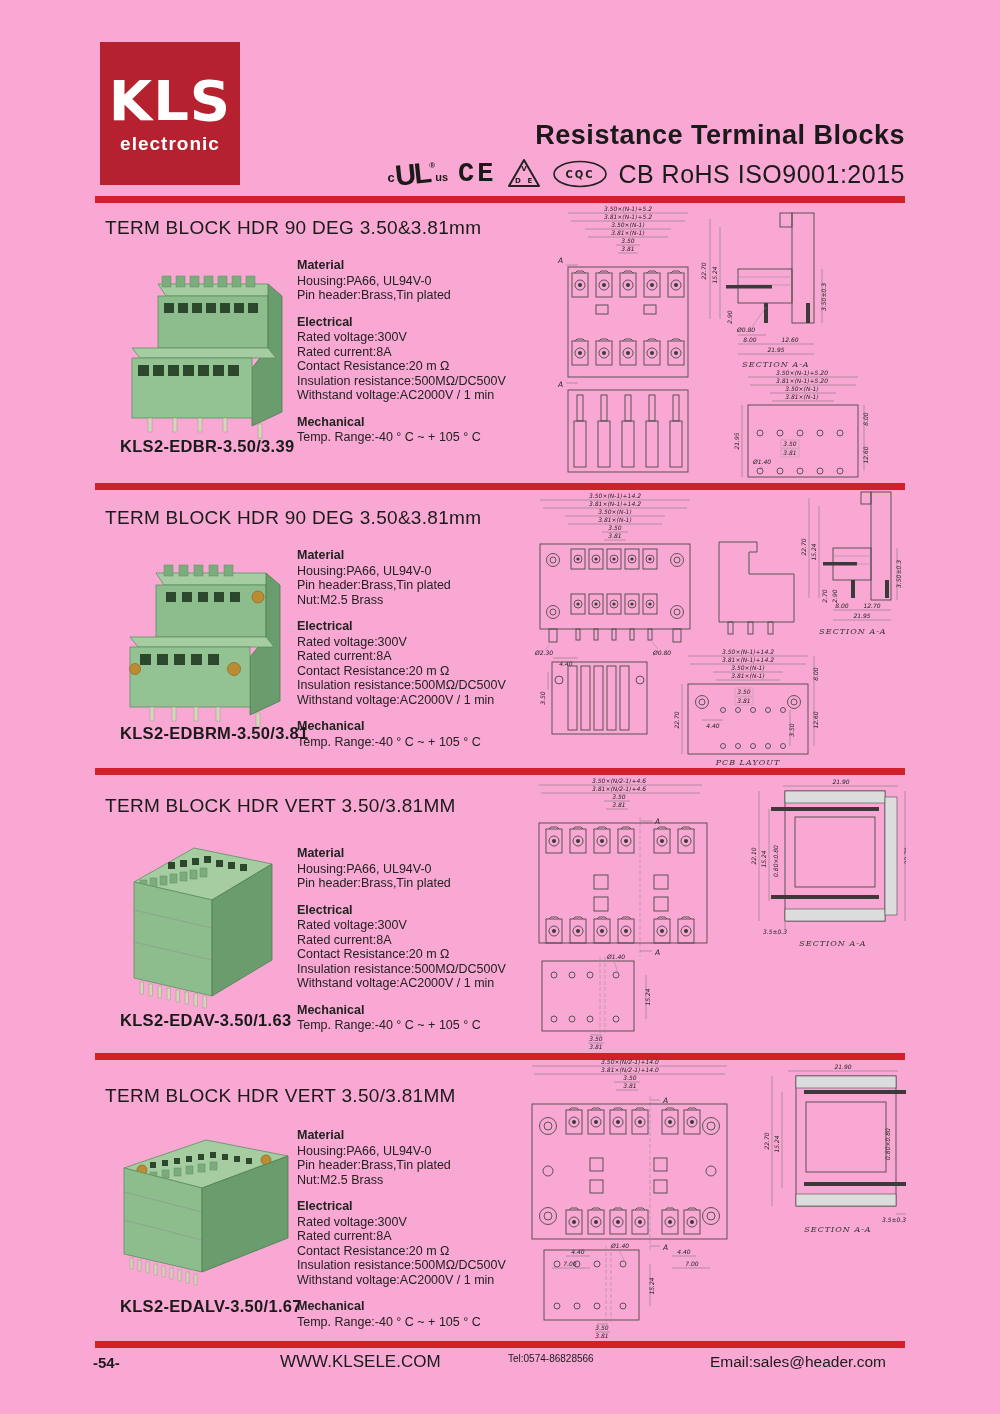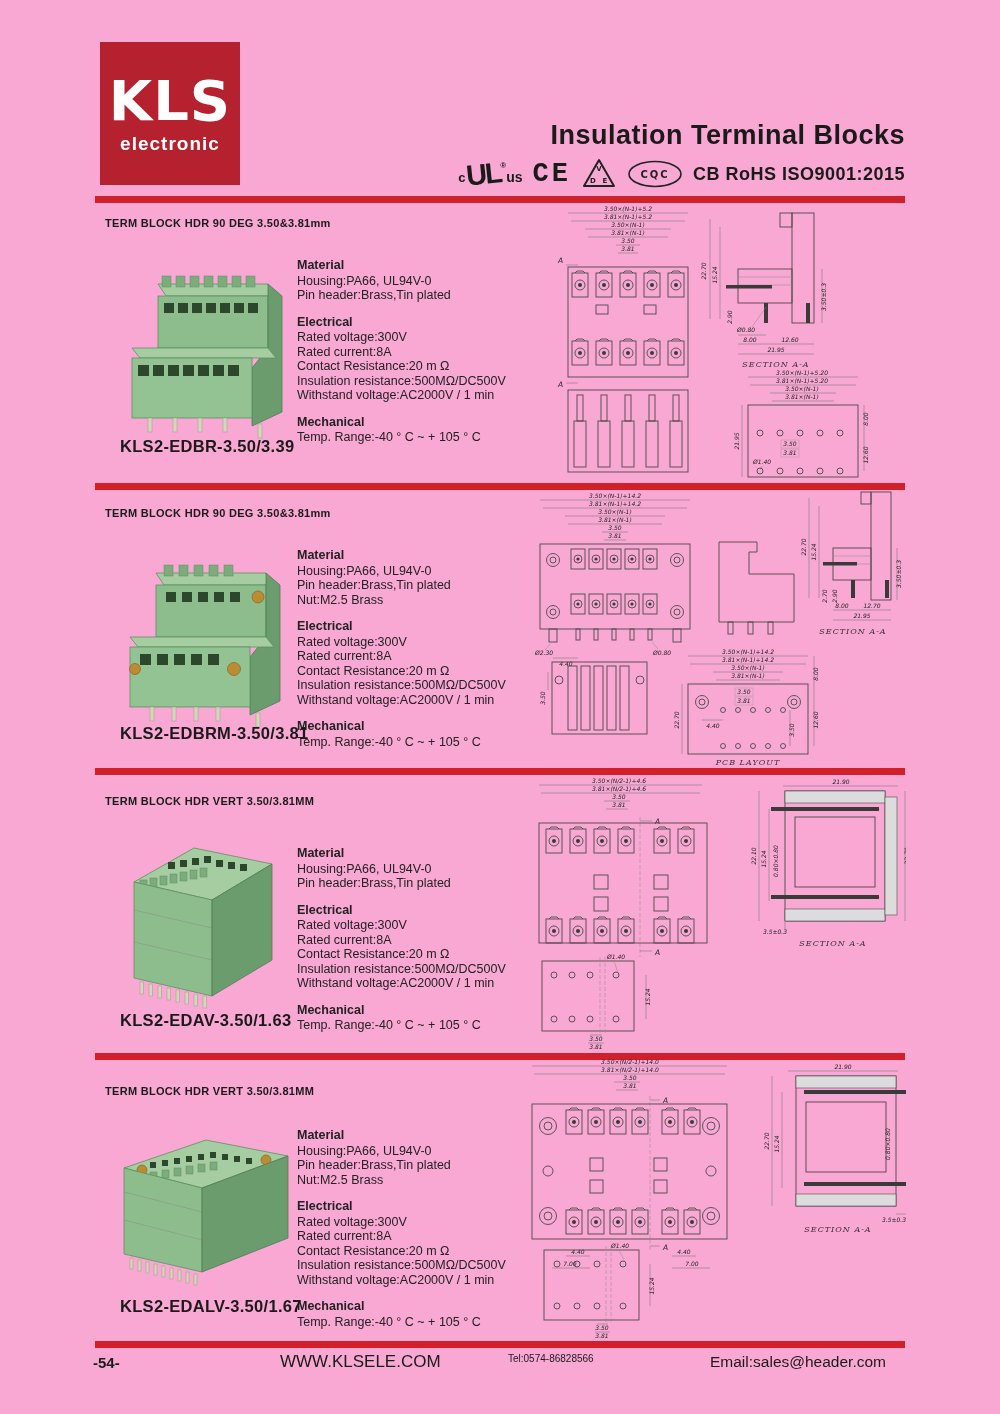--- a/index.html
+++ b/index.html
@@ -6,29 +6,29 @@
   .page{position:relative;width:1000px;height:1414px;background:#f9a8d4;overflow:hidden;
         font-family:"Liberation Sans",sans-serif;color:#1a1a1a}
   .abs{position:absolute}
   .bar{position:absolute;left:95px;width:810px;height:7px;background:#d0212a}
   
   .logo{position:absolute;left:100px;top:42px;width:140px;height:143px;background:#b5212f;color:#fff;text-align:center}
   .logo .kls{font-size:56px;font-weight:800;letter-spacing:1px;margin-top:26px;font-family:"DejaVu Sans",sans-serif}
   .logo .sub{font-size:19px;font-weight:bold;letter-spacing:1px}
   .title{position:absolute;top:120px;right:95px;font-size:27px;font-weight:bold;letter-spacing:.5px}
   .certs{position:absolute;top:154px;right:95px;display:flex;align-items:center;gap:10px;height:40px}
-  .cert-text{font-size:18px;font-weight:bold;letter-spacing:.5px}
+  .cert-text{font-size:25px;font-weight:normal;letter-spacing:.5px}
   .ul-mark{display:flex;align-items:flex-end;font-weight:bold}
   .ul-c{font-size:13px;line-height:13px;margin-bottom:3px}
   .ul-ul{font-size:29px;line-height:26px;font-weight:900;letter-spacing:-2px;display:inline-block;transform:rotate(-6deg)}
   .ul-r{font-size:8px;align-self:flex-start}
-  .ul-us{font-size:14px;line-height:13px;margin-bottom:3px}
+  .ul-us{font-size:11px;line-height:13px;margin-bottom:3px}
   .ce-mark{font-size:27px;font-weight:bold;letter-spacing:3px;font-family:Liberation Mono, monospace}
   
-  .sec-title{position:absolute;left:105px;font-size:11px;font-weight:bold;letter-spacing:.3px}
+  .sec-title{position:absolute;left:105px;font-size:19px;font-weight:normal;letter-spacing:.3px}
   .specs{position:absolute;width:220px;font-size:12.5px;line-height:14.5px;color:#222}
   .spec-g{margin-bottom:12px}
   .spec-h{font-weight:bold;margin-bottom:1px}
   .part{position:absolute;font-size:16.5px;font-weight:bold;letter-spacing:.3px}
   
   .foot{position:absolute;font-size:15px}
   
   svg .ln{fill:none;stroke:#4a4a4a;stroke-width:0.9}
   svg .thin{fill:none;stroke:#8a8a8a;stroke-width:0.5}
   svg .dln{stroke:#777;stroke-width:0.55;fill:none}
@@ -82,21 +82,21 @@
           <circle r="2.5" class="ln"></circle>
         </g>
     </defs>
   </svg>
 
   <div class="logo">
     <div class="kls">KLS</div>
     <div class="sub">electronic</div>
   </div>
 
-  <div class="title">Insulation Terminal Blocks</div>
+  <div class="title">Resistance Terminal Blocks</div>
 
   <div class="certs">
     <span class="ul-mark">
       <span class="ul-c">c</span>
       <span class="ul-ul">UL</span>
       <span class="ul-r">®</span>
       <span class="ul-us">us</span>
     </span>
     <span class="ce-mark">CE</span>
     <svg width="36" height="34" viewBox="0 0 36 34">

